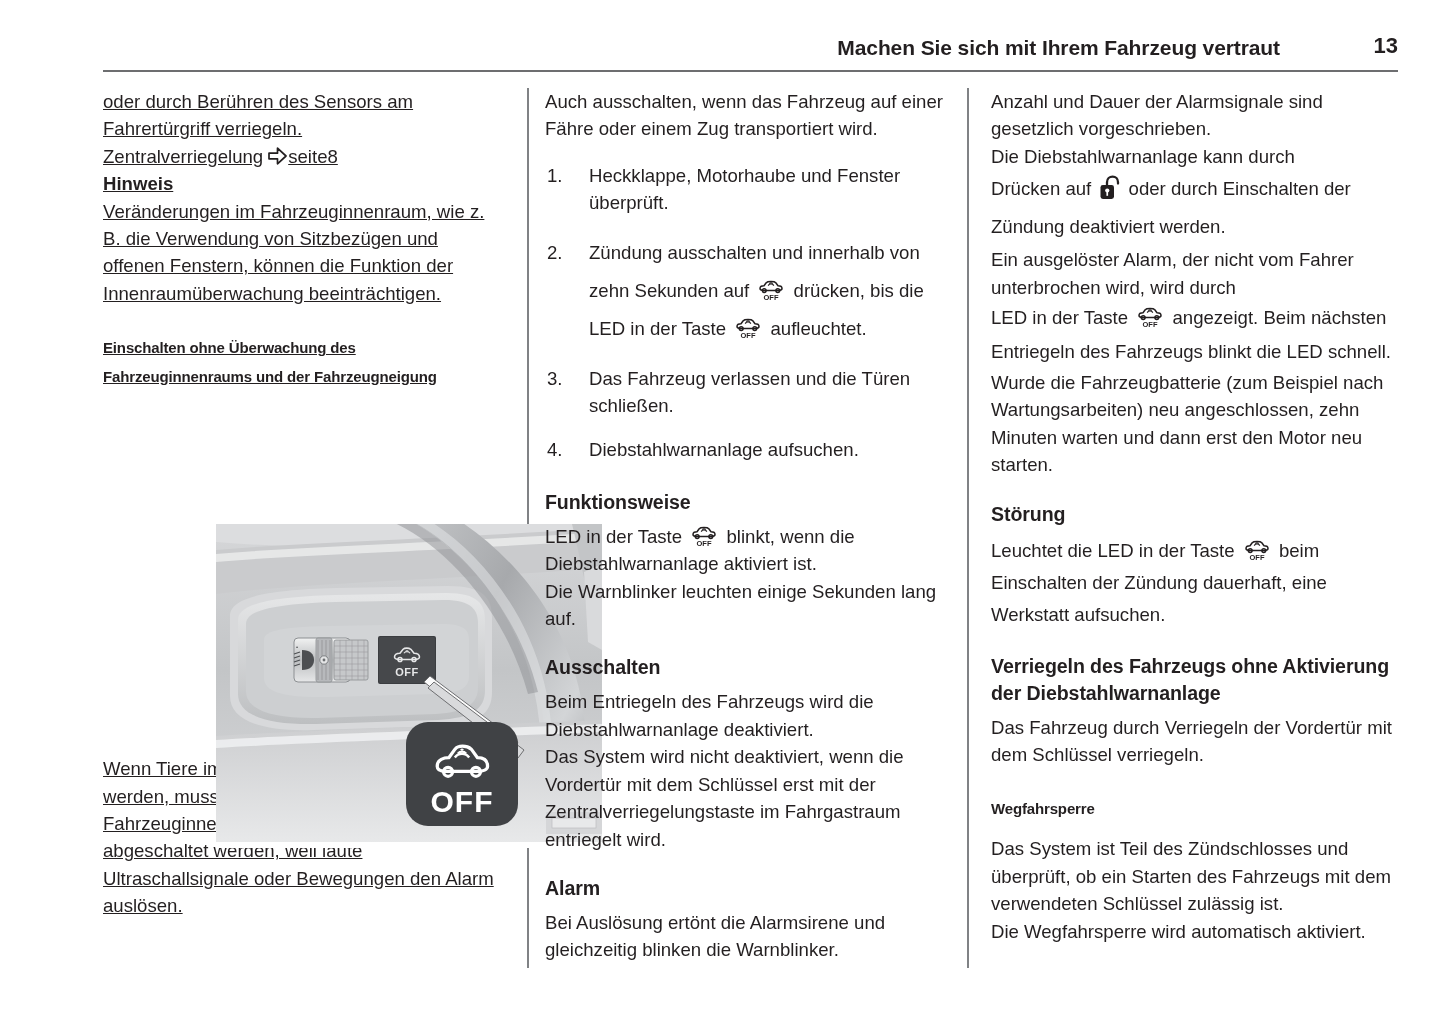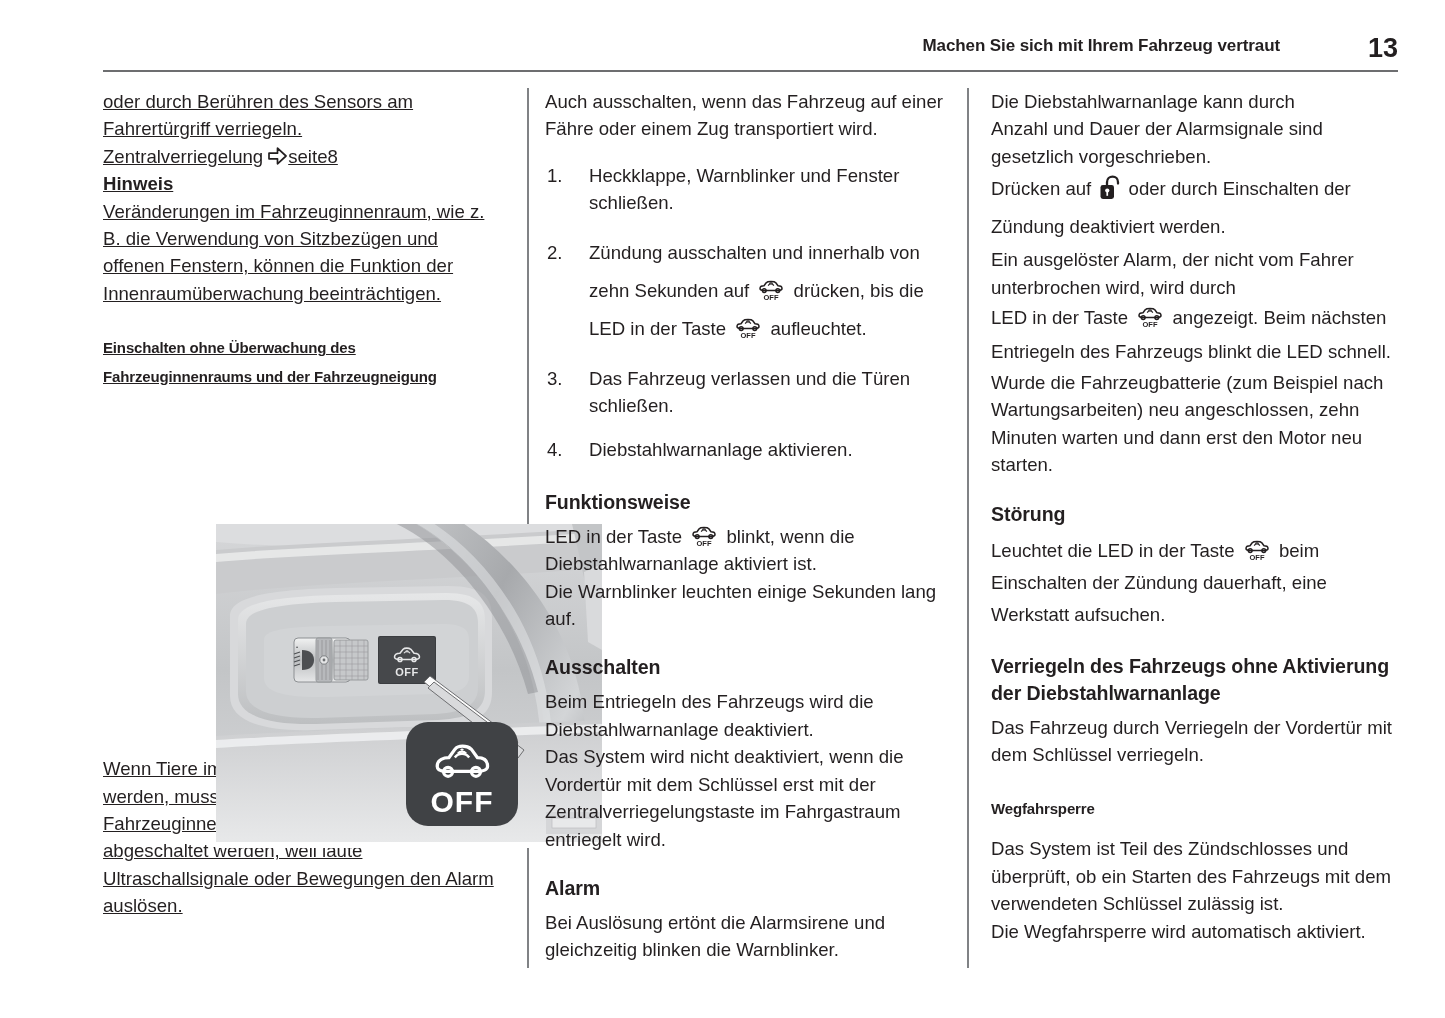--- a/index.html
+++ b/index.html
@@ -11,26 +11,26 @@
     overflow:hidden;
   }
   .page { position:relative; width:1445px; height:1018px; }
 
   
   .header {
     position:absolute; left:103px; top:36px; width:1295px; height:36px;
   }
   .header-title {
     position:absolute; right:118px; top:0;
-    font-size:17px; font-weight:bold; letter-spacing:-0.1px;
+    font-size:21px; font-weight:bold; letter-spacing:-0.1px;
     white-space:nowrap;
   }
   .header-pageno {
     position:absolute; right:0; top:-3px;
-    font-size:27px; font-weight:bold;
+    font-size:22px; font-weight:bold;
   }
   .header-rule {
     position:absolute; left:0; top:34px; width:1295px; height:2px;
     background:#6d6e70;
   }
 
   
   .col {
     position:absolute; top:88px;
     font-size:18.6px; line-height:27.4px;
@@ -264,21 +264,21 @@
     <p class="body">Wenn Tiere im Fahrzeug zurückgelassen werden, muss die Überwachung des Fahrzeuginnenraums und der Fahrzeugneigung abgeschaltet werden, weil laute Ultraschallsignale oder Bewegungen den Alarm auslösen.</p>
   </div>
 
   <div class="col" id="col2">
 
     <p class="body">Auch ausschalten, wenn das Fahrzeug auf einer Fähre oder einem Zug transportiert wird.</p>
 
     <ol class="steps">
       <li>
         <span class="num">1.</span>
-        <span>Heckklappe, Warnblinker und Fenster schließen.</span>
+        <span>Heckklappe, Motorhaube und Fenster überprüft.</span>
       </li>
 
       <li class="loose">
         <span class="num">2.</span>
         <span>Zündung ausschalten und innerhalb von zehn Sekunden auf </span><span class="ico ico-alarmoff"><svg viewBox="0 0 28 24">
             <g fill="none" stroke="#231f20" stroke-width="1.5" stroke-linejoin="round">
               <path d="M3 10.5 C3 8.4 5.3 7.8 7 7.8 L9.2 4.8 C10.5 3.2 17.5 3.2 18.8 4.8 L21 7.8
                        C22.7 7.8 25 8.4 25 10.5 C25 11.8 23.2 12.4 21.5 12.4 L6.5 12.4 C4.8 12.4 3 11.8 3 10.5 Z"></path>
               <circle cx="7.2" cy="12.6" r="1.9"></circle>
               <circle cx="20.8" cy="12.6" r="1.9"></circle>
@@ -299,21 +299,21 @@
           </svg></span><span> aufleuchtet.</span>
       </li>
 
       <li>
         <span class="num">3.</span>
         <span>Das Fahrzeug verlassen und die Türen schließen.</span>
       </li>
 
       <li>
         <span class="num">4.</span>
-        <span>Diebstahlwarnanlage aktivieren.</span>
+        <span>Diebstahlwarnanlage aufsuchen.</span>
       </li>
     </ol>
 
     <h3 class="sub tight">Funktionsweise</h3>
     <p class="body">
       <span>LED in der Taste </span><span class="ico ico-alarmoff"><svg viewBox="0 0 28 24">
           <g fill="none" stroke="#231f20" stroke-width="1.5" stroke-linejoin="round">
             <path d="M3 10.5 C3 8.4 5.3 7.8 7 7.8 L9.2 4.8 C10.5 3.2 17.5 3.2 18.8 4.8 L21 7.8
                      C22.7 7.8 25 8.4 25 10.5 C25 11.8 23.2 12.4 21.5 12.4 L6.5 12.4 C4.8 12.4 3 11.8 3 10.5 Z"></path>
             <circle cx="7.2" cy="12.6" r="1.9"></circle>
@@ -329,22 +329,22 @@
     <h3 class="sub">Ausschalten</h3>
     <p class="body">Beim Entriegeln des Fahrzeugs wird die Diebstahlwarnanlage deaktiviert.</p>
     <p class="body">Das System wird nicht deaktiviert, wenn die Vordertür mit dem Schlüssel erst mit der Zentralverriegelungstaste im Fahrgastraum entriegelt wird.</p>
 
     <h3 class="sub">Alarm</h3>
     <p class="body">Bei Auslösung ertönt die Alarmsirene und gleichzeitig blinken die Warnblinker.</p>
   </div>
 
   <div class="col" id="col3">
 
+    <p class="body">Anzahl und Dauer der Alarmsignale sind gesetzlich vorgeschrieben.</p>
     <p class="body">Die Diebstahlwarnanlage kann durch</p>
-    <p class="body">Anzahl und Dauer der Alarmsignale sind gesetzlich vorgeschrieben.</p>
 
     <p class="body" style="line-height:38px">
       <span>Drücken auf </span><span class="ico ico-unlock"><svg viewBox="0 0 21 28">
           <path d="M8 11 V8.2 C8 4.8 10.6 2.6 13.6 2.6 C16.6 2.6 19 4.8 19 8.2 V9.5" fill="none" stroke="#231f20" stroke-width="2.3" stroke-linecap="round"></path>
           <rect x="1.5" y="11" width="13.5" height="14" rx="2.4" fill="#231f20"></rect>
           <circle cx="8.25" cy="16.5" r="2.1" fill="#ffffff"></circle>
           <rect x="7.4" y="17.2" width="1.7" height="4.6" fill="#ffffff"></rect>
         </svg></span><span> oder durch Einschalten der Zündung deaktiviert werden.</span>
     </p>
 

